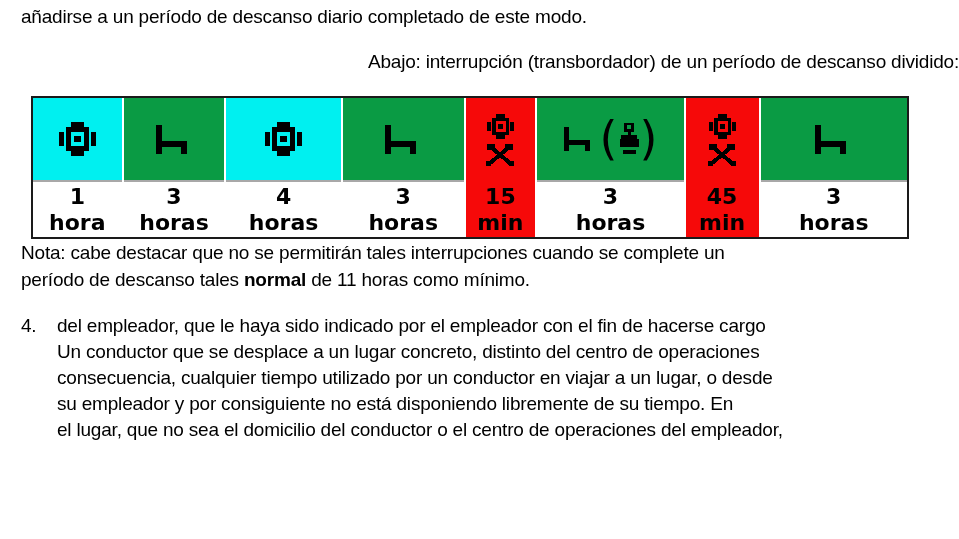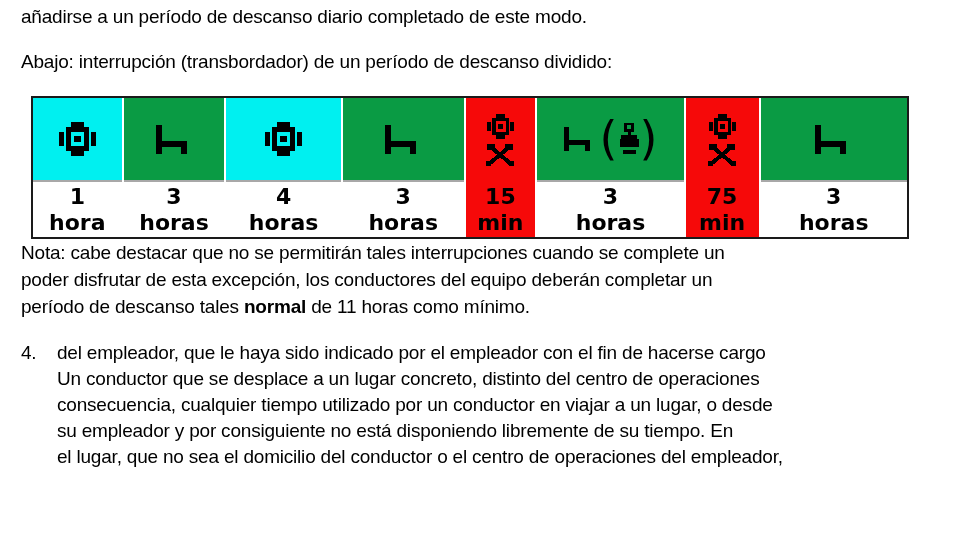--- a/index.html
+++ b/index.html
@@ -8,21 +8,21 @@
     width:959px;height:539px;
     box-sizing:border-box;
     padding:3px 0 0 21px;
     overflow:hidden;
     background:#fff;color:#000;
     font-family:"Liberation Sans",sans-serif;
     font-size:19px;line-height:27px;
     letter-spacing:-0.2px;
   }
   .txtline{white-space:nowrap;}
-  .caption{margin-top:18px;}
+  .caption{margin-top:18px;text-align:right;}
 
   
   .tbl{
     margin-top:21px;
     margin-left:10px;
     width:874px;
     display:flex;
     border:2px solid var(--border,#1a1a1a);
     background:#fff;
     box-sizing:content-box;
@@ -199,42 +199,41 @@
     <div class="col red" style="flex:73 0 0;">
       <div class="cell-top">
         <svg class="ic" width="27" height="25">
             <use href="#sym-wheel"></use>
           </svg>
         <svg class="ic" width="28" height="22">
             <use href="#sym-hammers"></use>
           </svg>
       </div>
       <div class="cell-lab">
-        <span>75</span>
+        <span>45</span>
         <span>min</span>
       </div>
     </div>
 
     <div class="col green" style="flex:147 0 0;">
       <div class="cell-top">
         <svg class="ic" width="37" height="29">
             <use href="#sym-bed"></use>
           </svg>
       </div>
       <div class="cell-lab">
         <span>3</span>
         <span>horas</span>
       </div>
     </div>
 
   </div>
 
   <div class="nota">
     <div class="txtline">Nota: cabe destacar que no se permitirán tales interrupciones cuando se complete un</div>
-    <div class="txtline">poder disfrutar de esta excepción, los conductores del equipo deberán completar un</div>
     <div class="txtline"><span>período de descanso tales </span><b>normal</b><span> de 11 horas como mínimo.</span></div>
   </div>
 
   <div class="item4">
     <span class="num">4.</span>
     <div>
       <div class="txtline">del empleador, que le haya sido indicado por el empleador con el fin de hacerse cargo</div>
       <div class="txtline">Un conductor que se desplace a un lugar concreto, distinto del centro de operaciones</div>
       <div class="txtline">consecuencia, cualquier tiempo utilizado por un conductor en viajar a un lugar, o desde</div>
       <div class="txtline">su empleador y por consiguiente no está disponiendo libremente de su tiempo. En</div>

